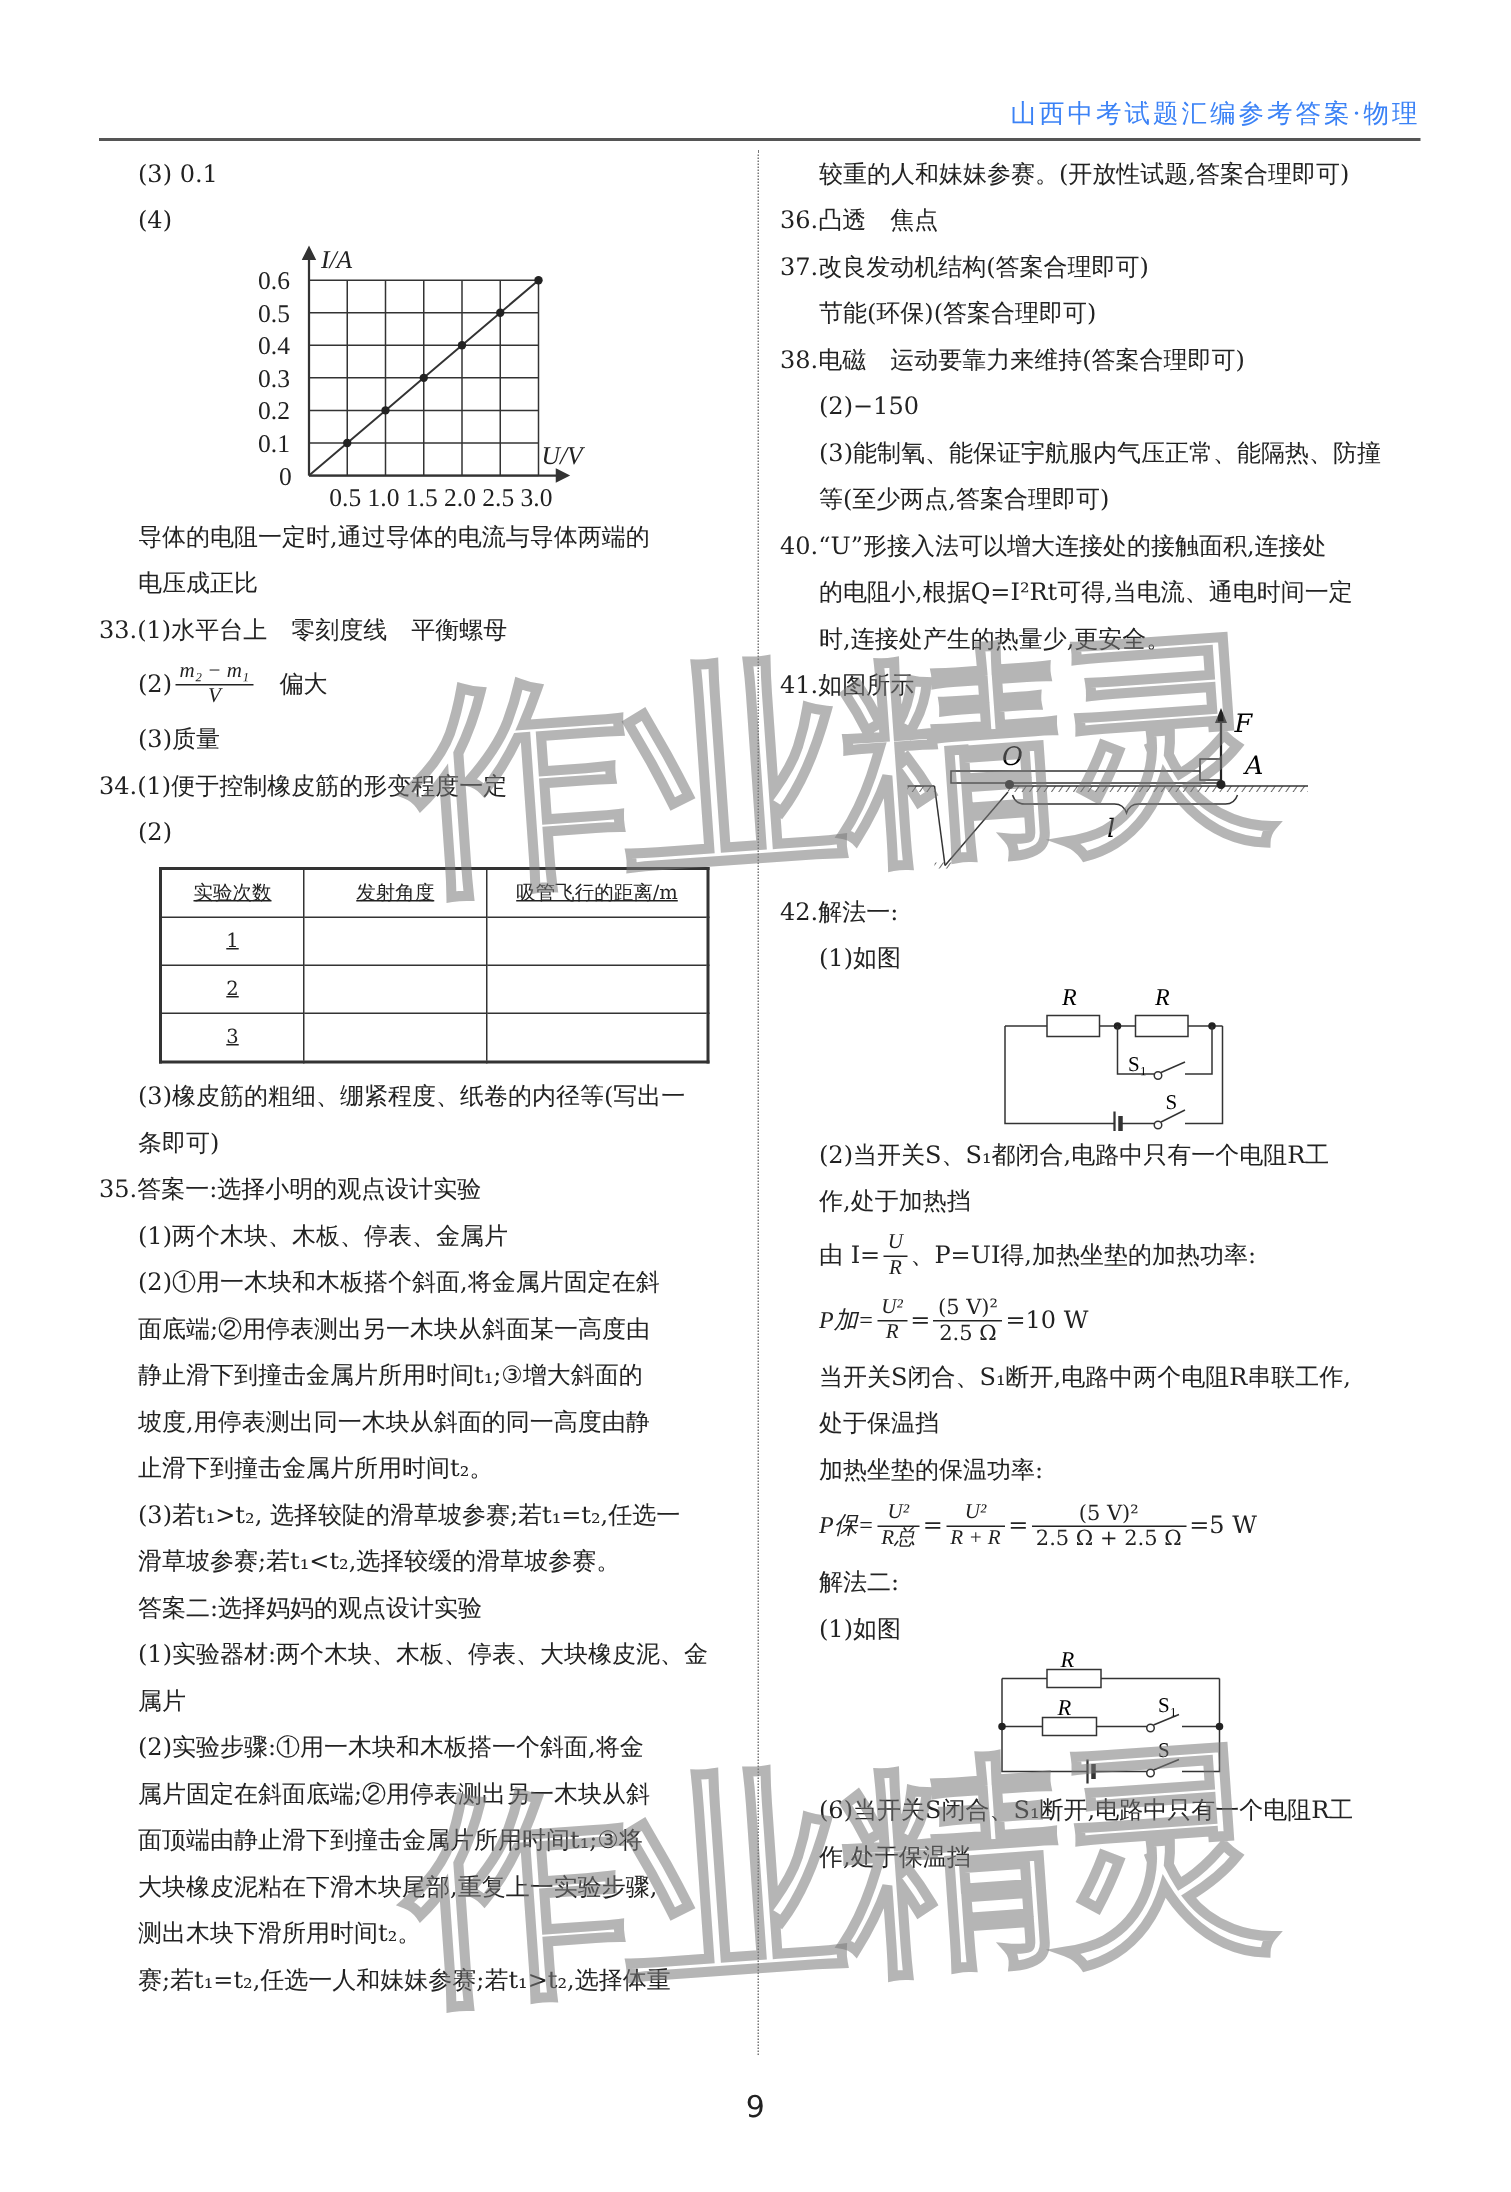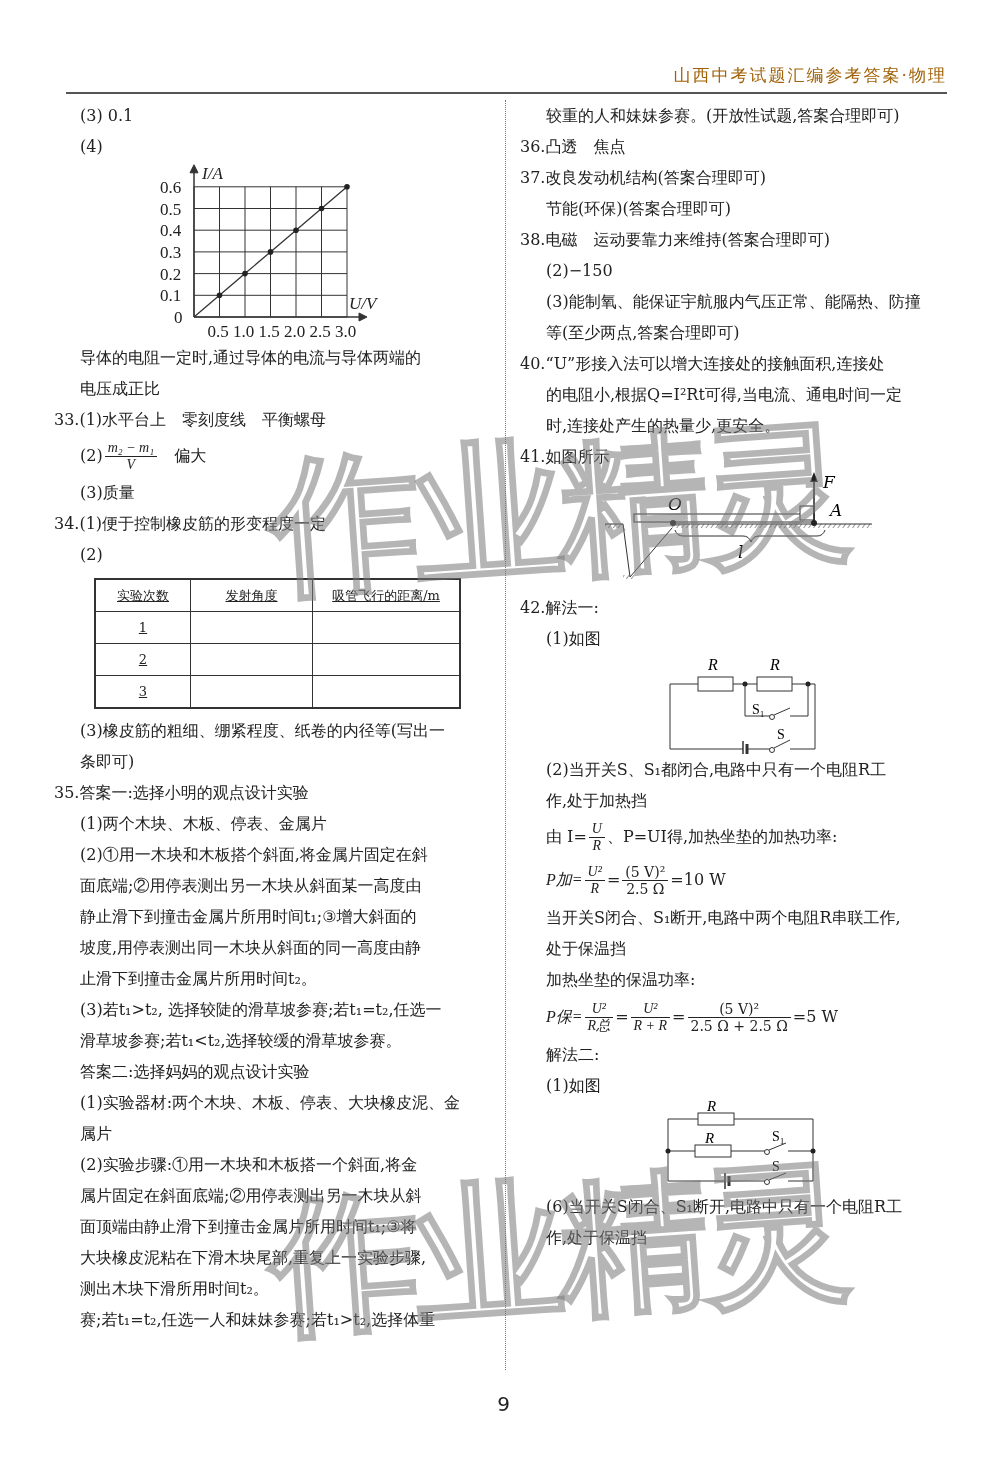--- a/index.html
+++ b/index.html
@@ -1,28 +1,28 @@
 <!DOCTYPE html>
 <html><head>
 <meta charset="utf-8">
 <style>
   html, body { margin: 0; padding: 0; }
   body {
     width: 1007px; height: 1461px; background: #ffffff; position: relative; overflow: hidden;
     font-family: "DejaVu Serif", "Liberation Serif", serif; color: #222;
   }
   .header-title {
-    position: absolute; right: 60px; top: 64px; font-size: 17px; letter-spacing: 2px; color: #a16207;
+    position: absolute; right: 60px; top: 64px; font-size: 17px; letter-spacing: 2px; color: #3b82f6;
   }
   .header-rule { position: absolute; left: 66px; right: 60px; top: 92px; height: 2px; background: #555; }
   .col-divider {
     position: absolute; left: 505px; top: 100px; height: 1270px; border-left: 1.5px dotted #777;
   }
   .col { position: absolute; top: 100px; font-size: 16px; line-height: 31px; }
-  .col.left { left: 54px; width: 430px; }
+  .col.left { left: 66px; width: 430px; }
   .col.right { left: 520px; width: 430px; }
   .line { white-space: nowrap; height: 31px; }
   .ind { padding-left: 26px; }
   .frac { display: inline-block; vertical-align: middle; text-align: center; line-height: 16px; font-size: 14px; margin: 0 2px; }
   .frac .num { display: block; border-bottom: 1px solid #222; padding: 0 3px; }
   .frac .den { display: block; padding: 0 3px; }
   i { font-family: "Liberation Serif", serif; }
   .fig { position: relative; }
   table.exp { border-collapse: collapse; margin-left: 40px; font-size: 13px; }
   table.exp td, table.exp th {

